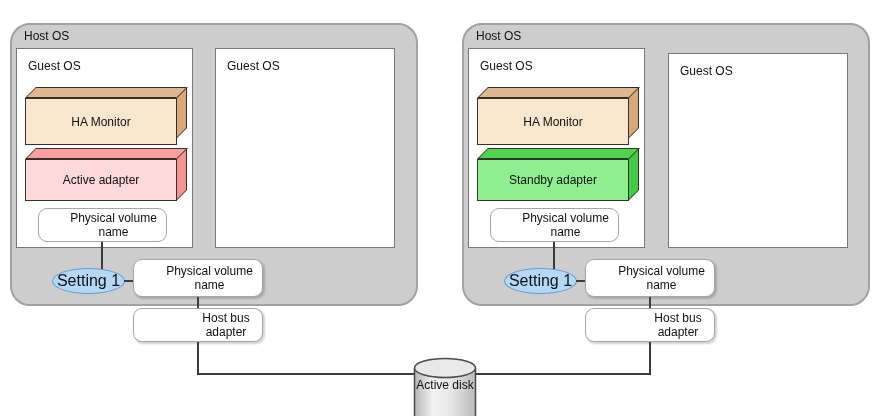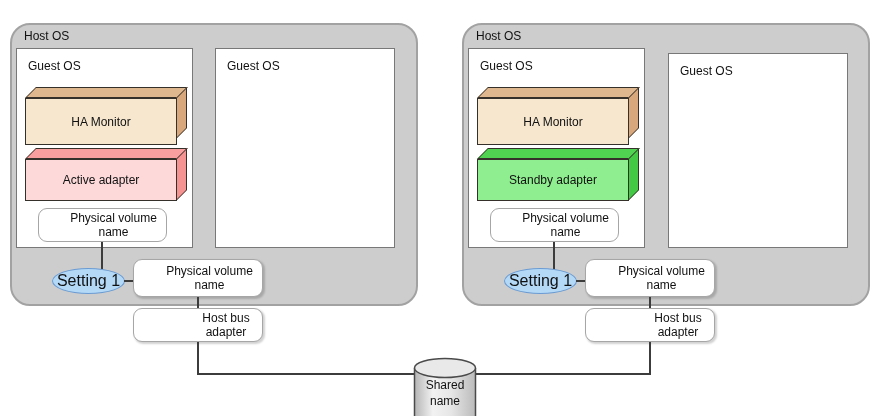--- a/index.html
+++ b/index.html
@@ -189,15 +189,15 @@
       <linearGradient id="cylGrad" x1="0" y1="0" x2="1" y2="0">
         <stop offset="0" stop-color="#b5b5b5"></stop>
         <stop offset="0.3" stop-color="#f2f2f2"></stop>
         <stop offset="0.6" stop-color="#e6e6e6"></stop>
         <stop offset="1" stop-color="#bbbbbb"></stop>
       </linearGradient>
     </defs>
     <path d="M1.5,11 L1.5,60 A30.5,10 0 0 0 62.5,60 L62.5,11" fill="url(#cylGrad)" stroke="#4a4a4a" stroke-width="1.5"></path>
     <ellipse cx="32" cy="11" rx="30.5" ry="9.5" fill="#e9e9e9" stroke="#4a4a4a" stroke-width="1.5"></ellipse>
   </svg>
-  <div class="disk-label">Shared name</div>
+  <div class="disk-label">Active disk</div>
 
 </div>
 
 </body></html>

